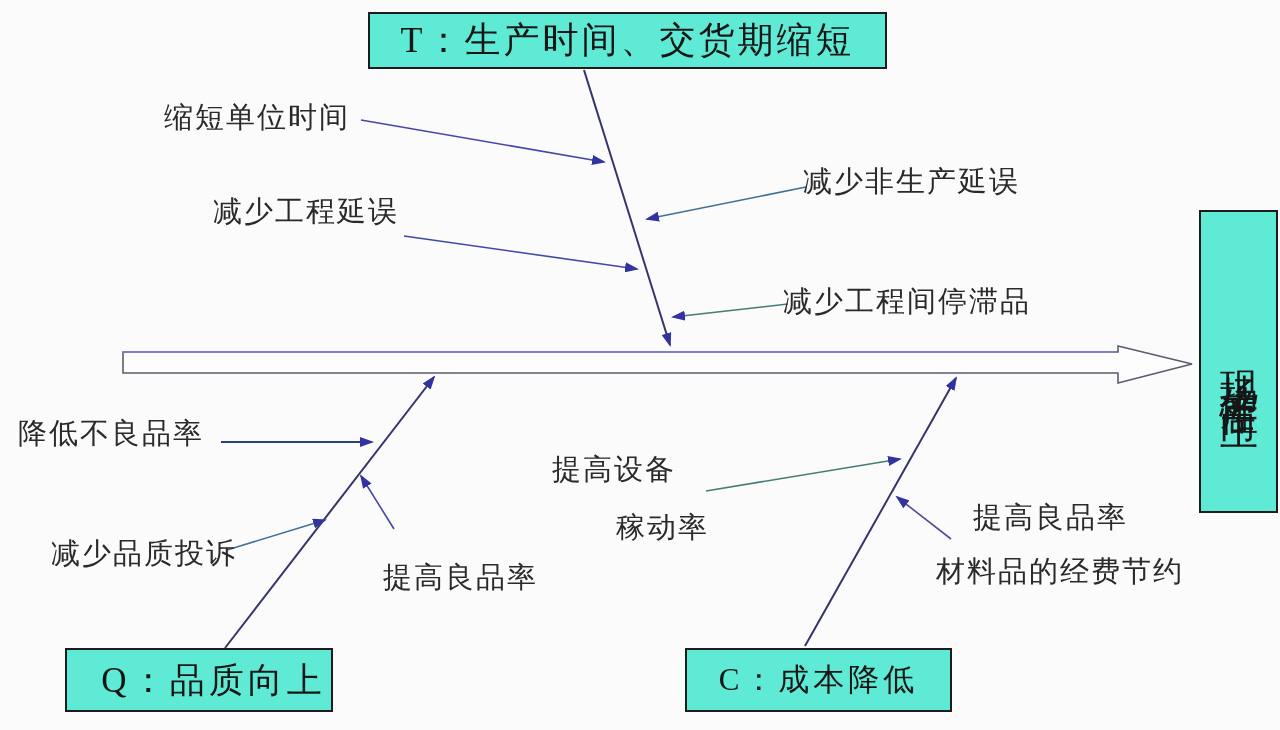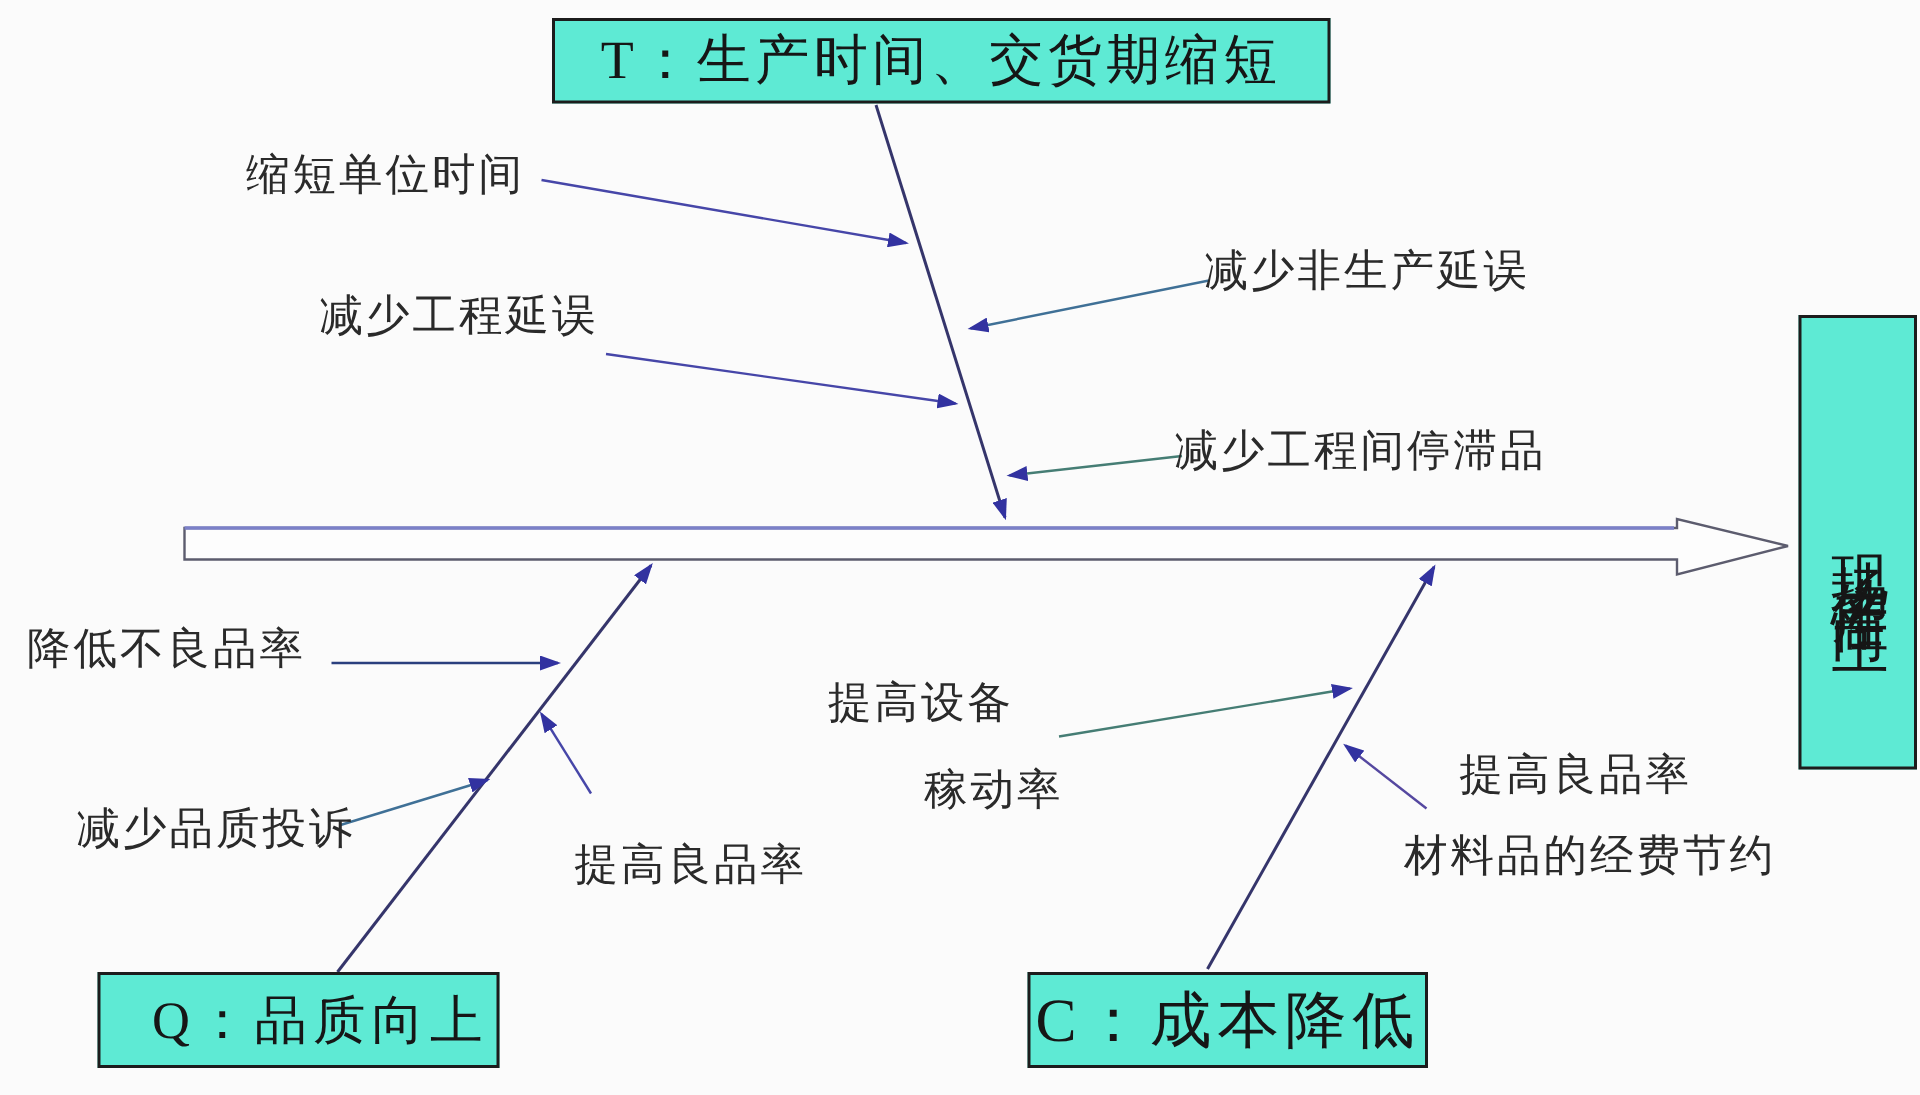--- a/index.html
+++ b/index.html
@@ -78,21 +78,21 @@
     <line x1="227" y1="550" x2="325" y2="520" stroke-width="1.6" marker-end="url(#ah)" stroke="#3f7096"></line>
 
     <line x1="706" y1="491" x2="900" y2="459" stroke-width="1.6" marker-end="url(#ah)" stroke="#457d74"></line>
     <line x1="951" y1="539" x2="897" y2="497" stroke-width="1.6" marker-end="url(#ah)" stroke="#5548a0"></line>
   </svg>
 
   <div class="box box-h" style="left:368px; top:12px; width:519px; height:57px;">T：生产时间、交货期缩短</div>
 
   <div class="box box-h" style="left:65px; top:648px; width:268px; height:64px; font-size:35px; letter-spacing:4px;padding-left:29px;">Q：品质向上</div>
 
-  <div class="box box-h" style="left:685px; top:648px; width:267px; height:64px; font-size:41px; letter-spacing:4px;">C：成本降低</div>
+  <div class="box box-h" style="left:685px; top:648px; width:267px; height:64px; font-size:31px; letter-spacing:4px;">C：成本降低</div>
 
   <div class="box box-effect" style="left:1199px; top:210px; width:79px; height:303px;">现场生产性向上</div>
 
   <div class="cause-label" style="left:164px; top:102px;">缩短单位时间</div>
   <div class="cause-label" style="left:803px; top:166px;">减少非生产延误</div>
   <div class="cause-label" style="left:213px; top:196px;">减少工程延误</div>
   <div class="cause-label" style="left:783px; top:286px;">减少工程间停滞品</div>
 
   <div class="cause-label" style="left:18px; top:418px;">降低不良品率</div>
   <div class="cause-label" style="left:18px; top:538px;margin-left:33px;">减少品质投诉</div>

